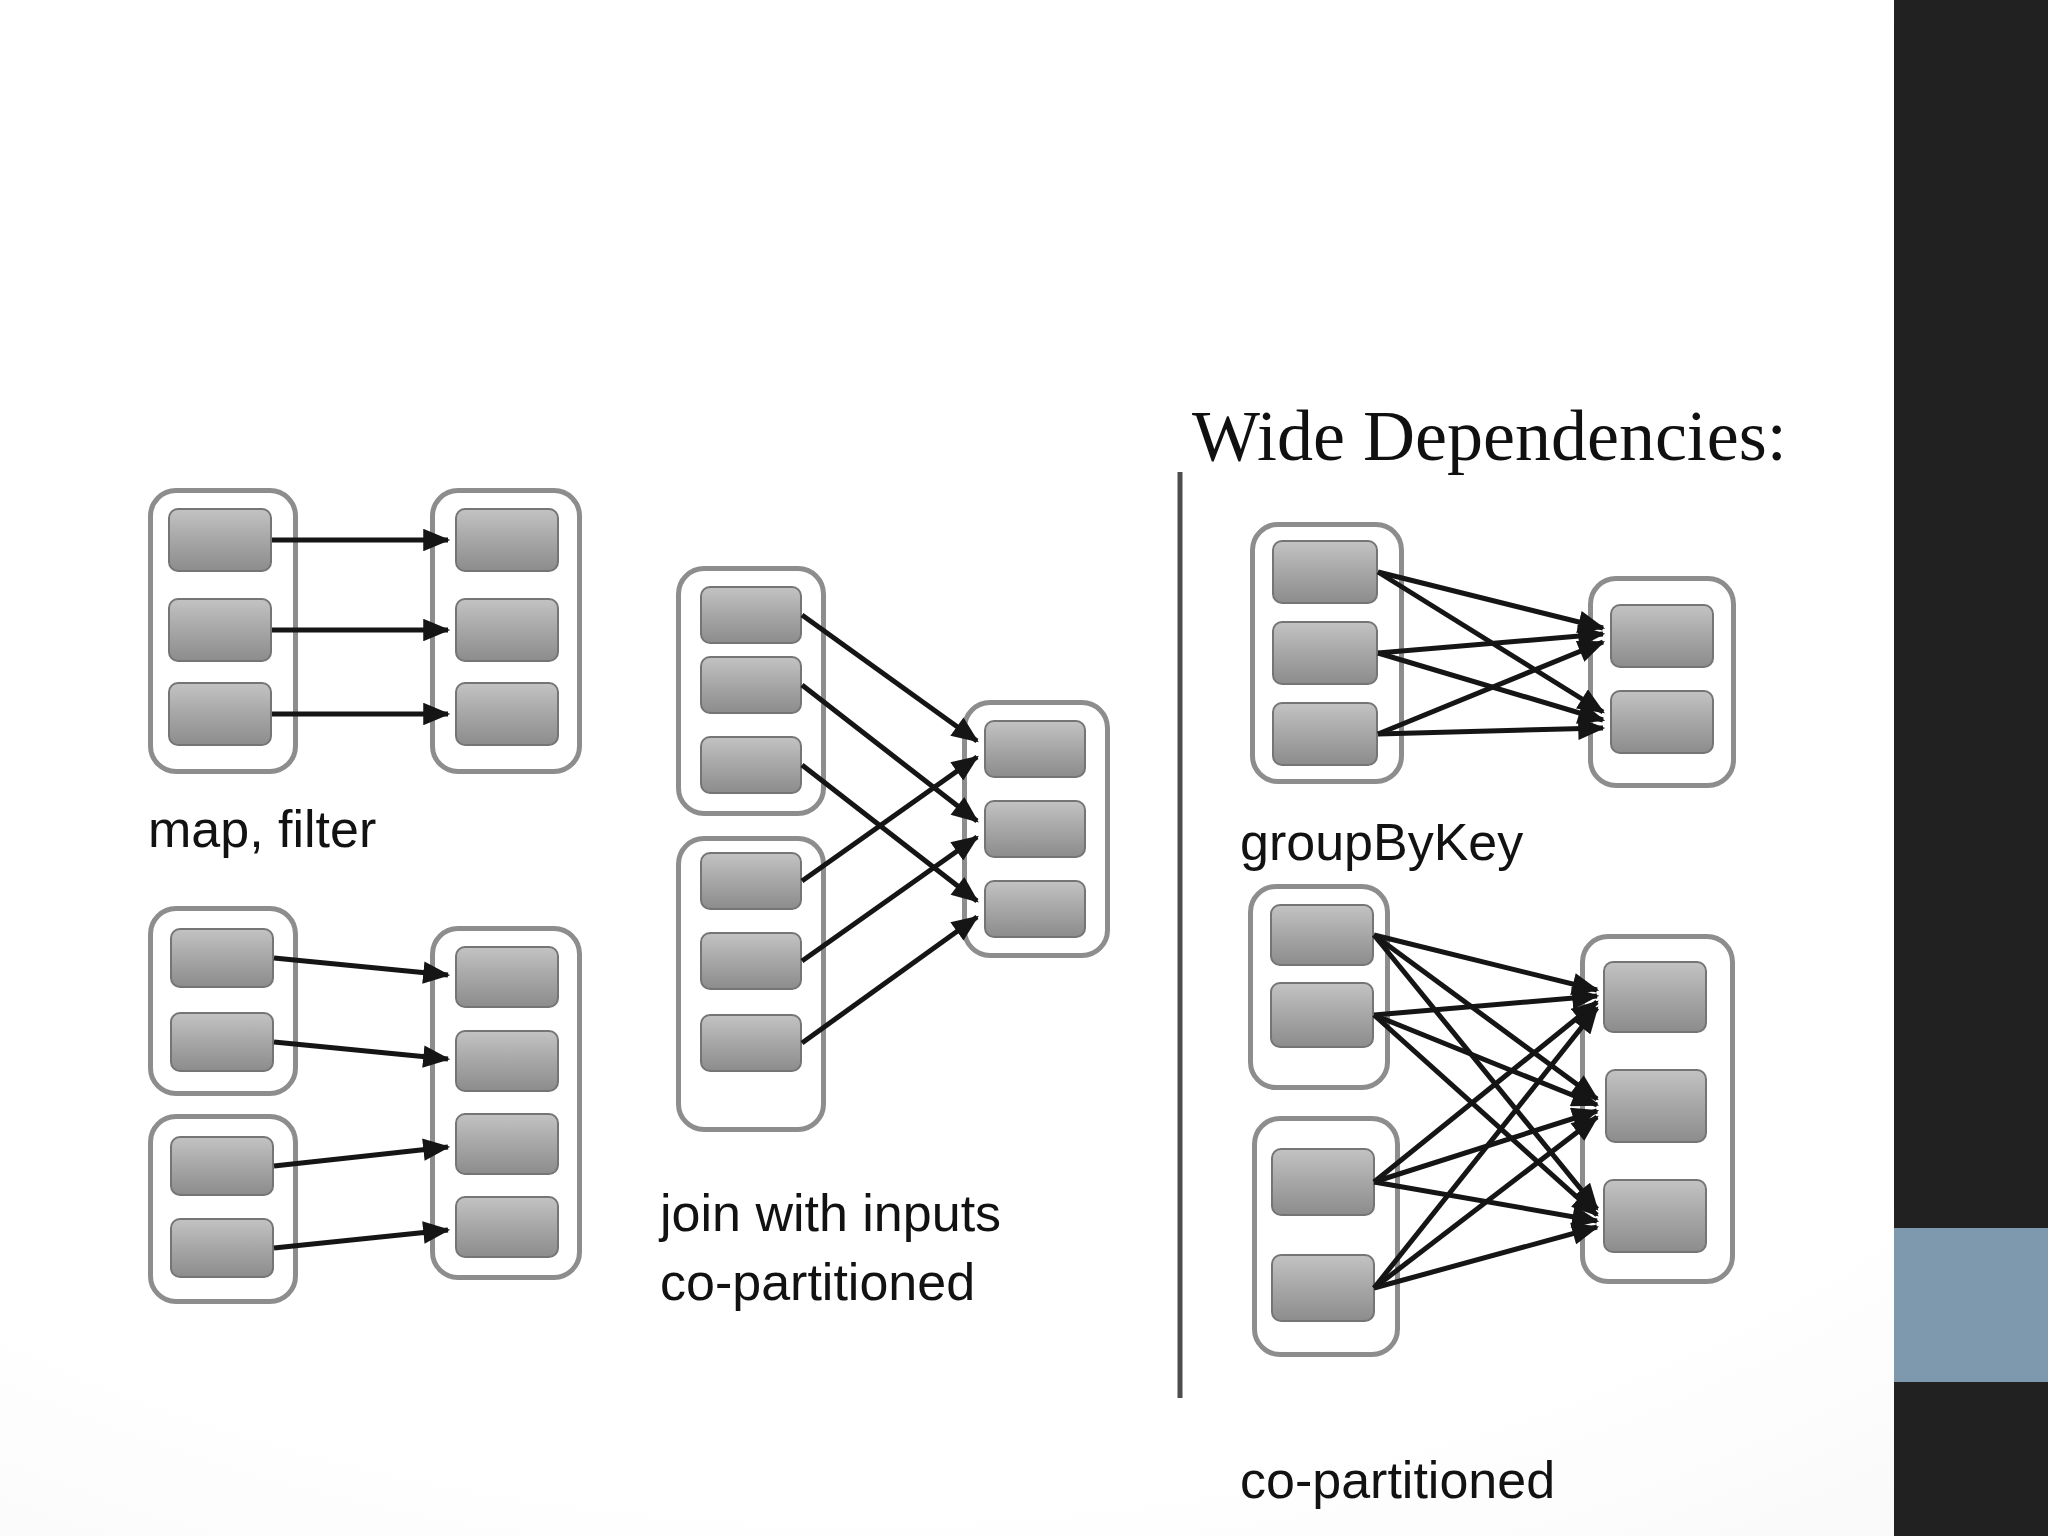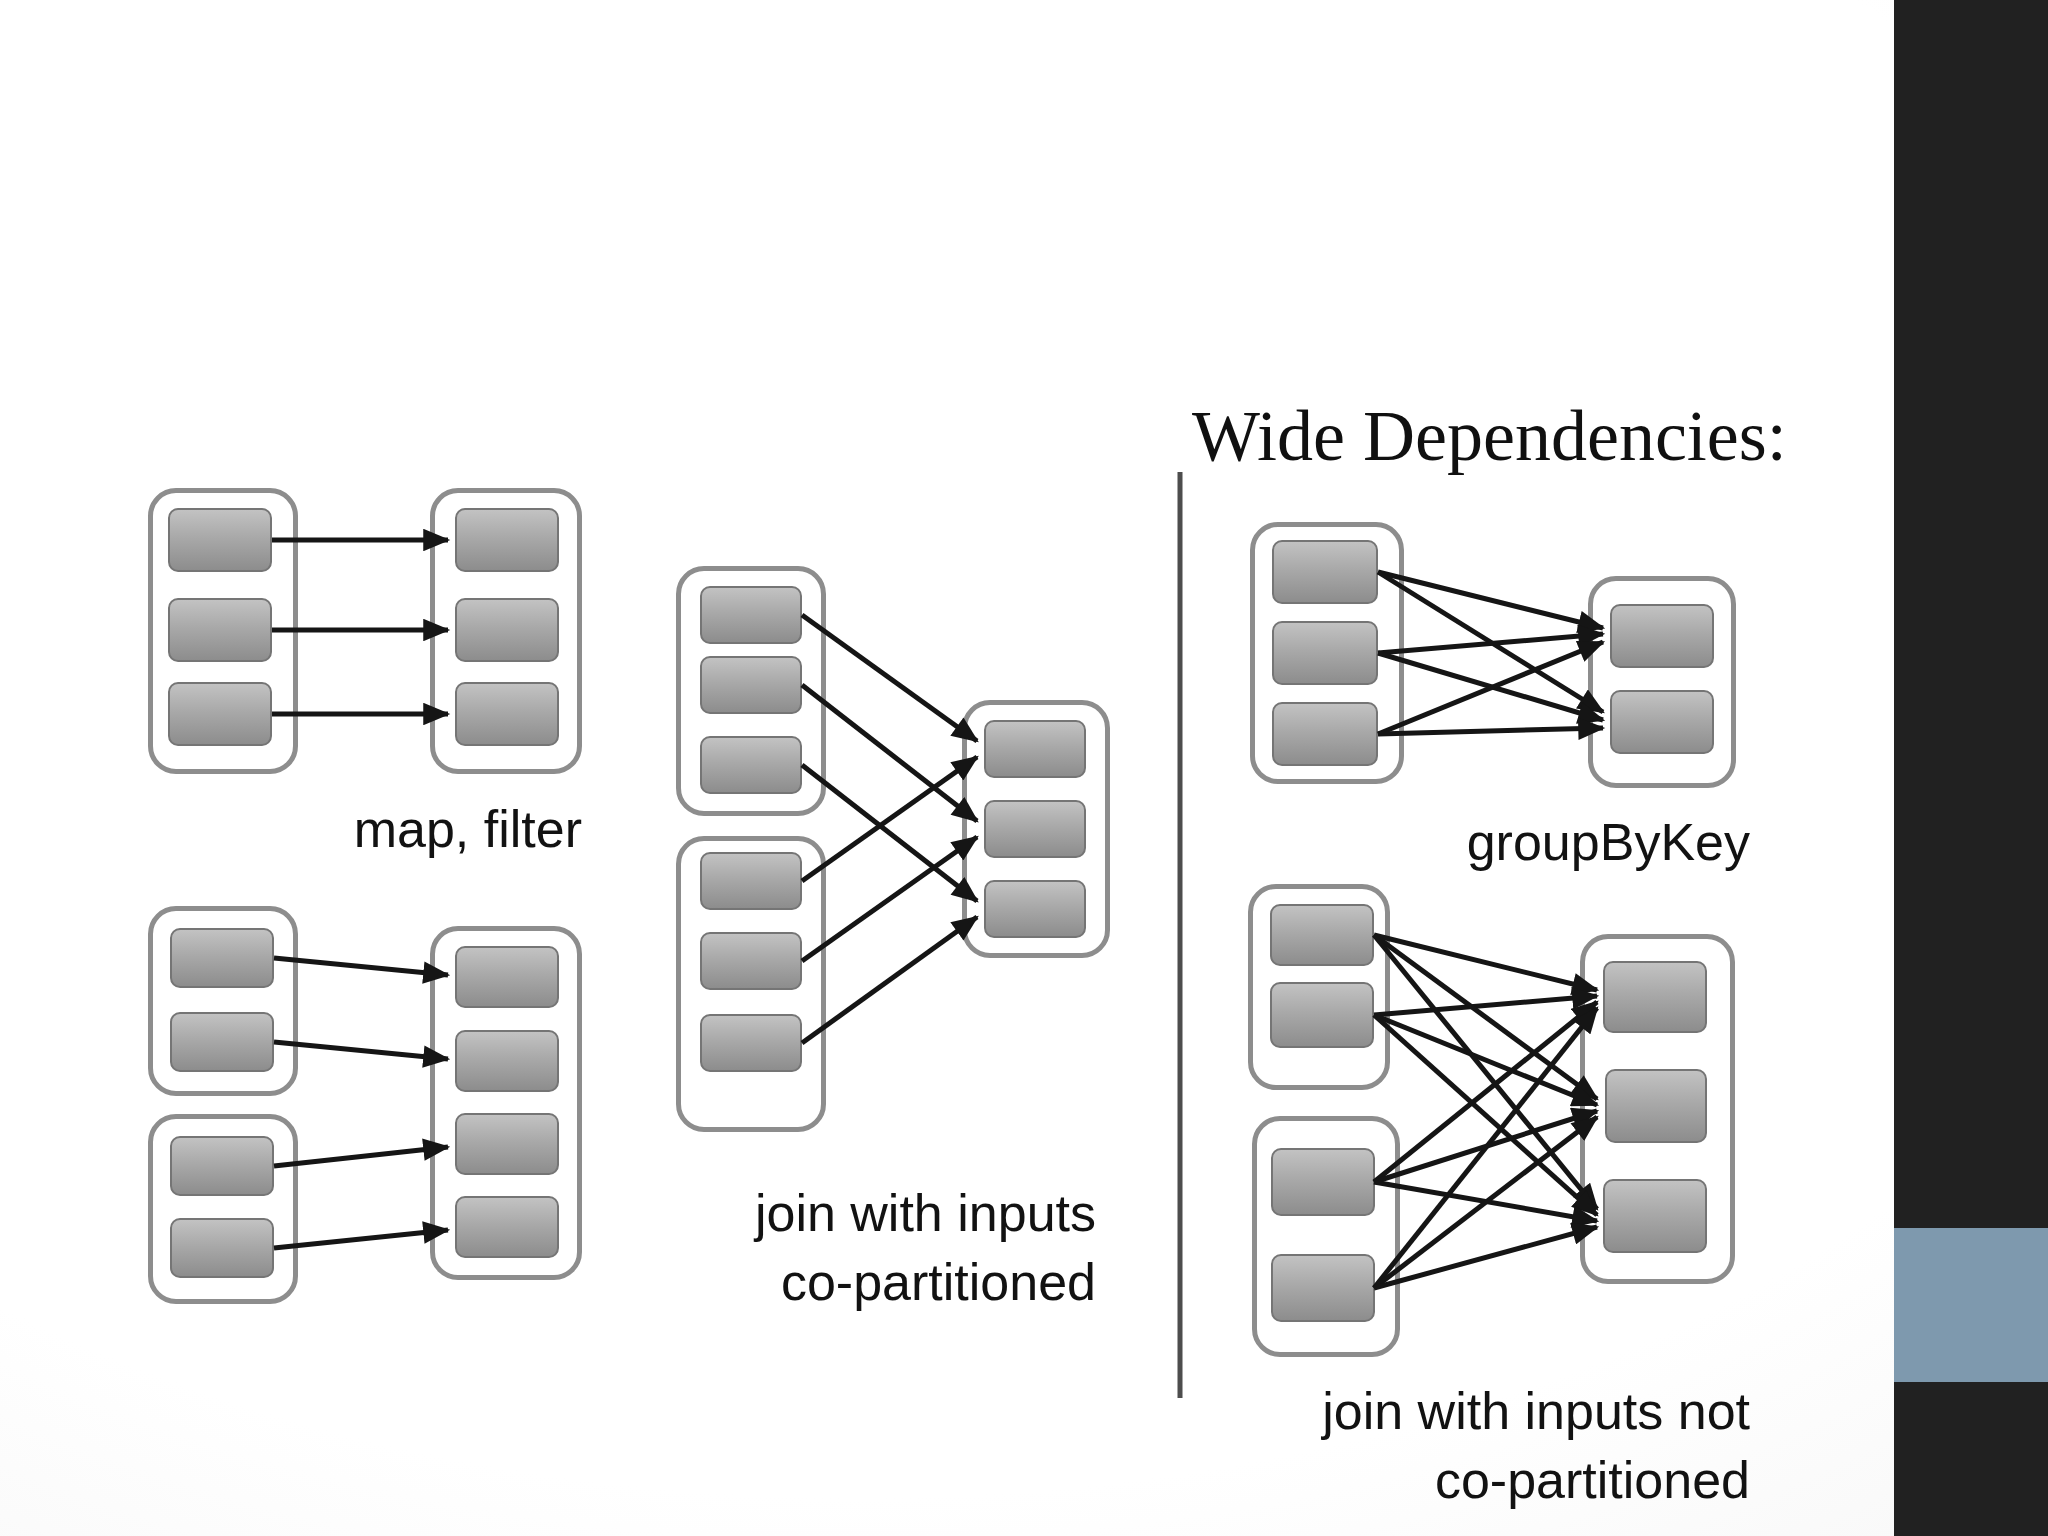--- a/index.html
+++ b/index.html
@@ -8,21 +8,21 @@
   .sidebar{position:absolute;top:0;right:0;width:154px;height:1536px;background:#212121;}
   .accent{position:absolute;right:0;width:154px;top:1228px;height:154px;}
   .title{position:absolute;left:126px;top:158px;
     font:400 150px/1.1 "Liberation Serif", serif;color:#1f1f1f;white-space:nowrap;}
   .hdr{position:absolute;top:400px;font:400 72px/1 "Liberation Serif", serif;color:#101010;white-space:nowrap;}
   .hdr.narrow{left:145px;}
   .hdr.wide{left:1192px;}
   .cont{position:absolute;background:#fff;border:5px solid #8d8d8d;border-radius:28px;box-sizing:border-box;}
   .pbox{position:absolute;border:2px solid #757575;border-radius:10px;box-sizing:border-box;
     background:linear-gradient(180deg,#c2c2c2 0%,#a9a9a9 45%,#8d8d8d 100%);}
-  .lbl{position:absolute;font:400 52px/69px "Liberation Sans", sans-serif;color:#121212;text-align:right;}
+  .lbl{position:absolute;font:400 52px/69px "Liberation Sans", sans-serif;color:#121212;text-align:left;}
   svg.overlay{position:absolute;left:0;top:0;width:2048px;height:1536px;}
   .arrow{stroke:#151515;stroke-width:5;fill:none;}
   .divider{stroke:#4d4d4d;stroke-width:5;}
 </style>
 </head>
 <body>
 
 <div class="slide">
 
 
@@ -136,19 +136,19 @@
     <line class="arrow" marker-end="url(#ah)" x1="1374" y1="1288" x2="1597" y2="1227"></line>
   </svg>
 
   <div class="lbl" style="left:148px;top:795px;width:434px">map, filter</div>
   <div class="lbl" style="left:660px;top:1179px;width:436px">
     <span>join with inputs</span><br>
     <span>co-partitioned</span>
   </div>
   <div class="lbl" style="left:1240px;top:808px;width:510px">groupByKey</div>
   <div class="lbl" style="left:1240px;top:1377px;width:510px">
-    <span>join with inputs not</span><br>
+    <br>
     <span>co-partitioned</span>
   </div>
 
   <div class="sidebar"></div>
   <div class="accent" style="background: rgb(126, 153, 174);"></div>
 </div>
 
 </body></html>

